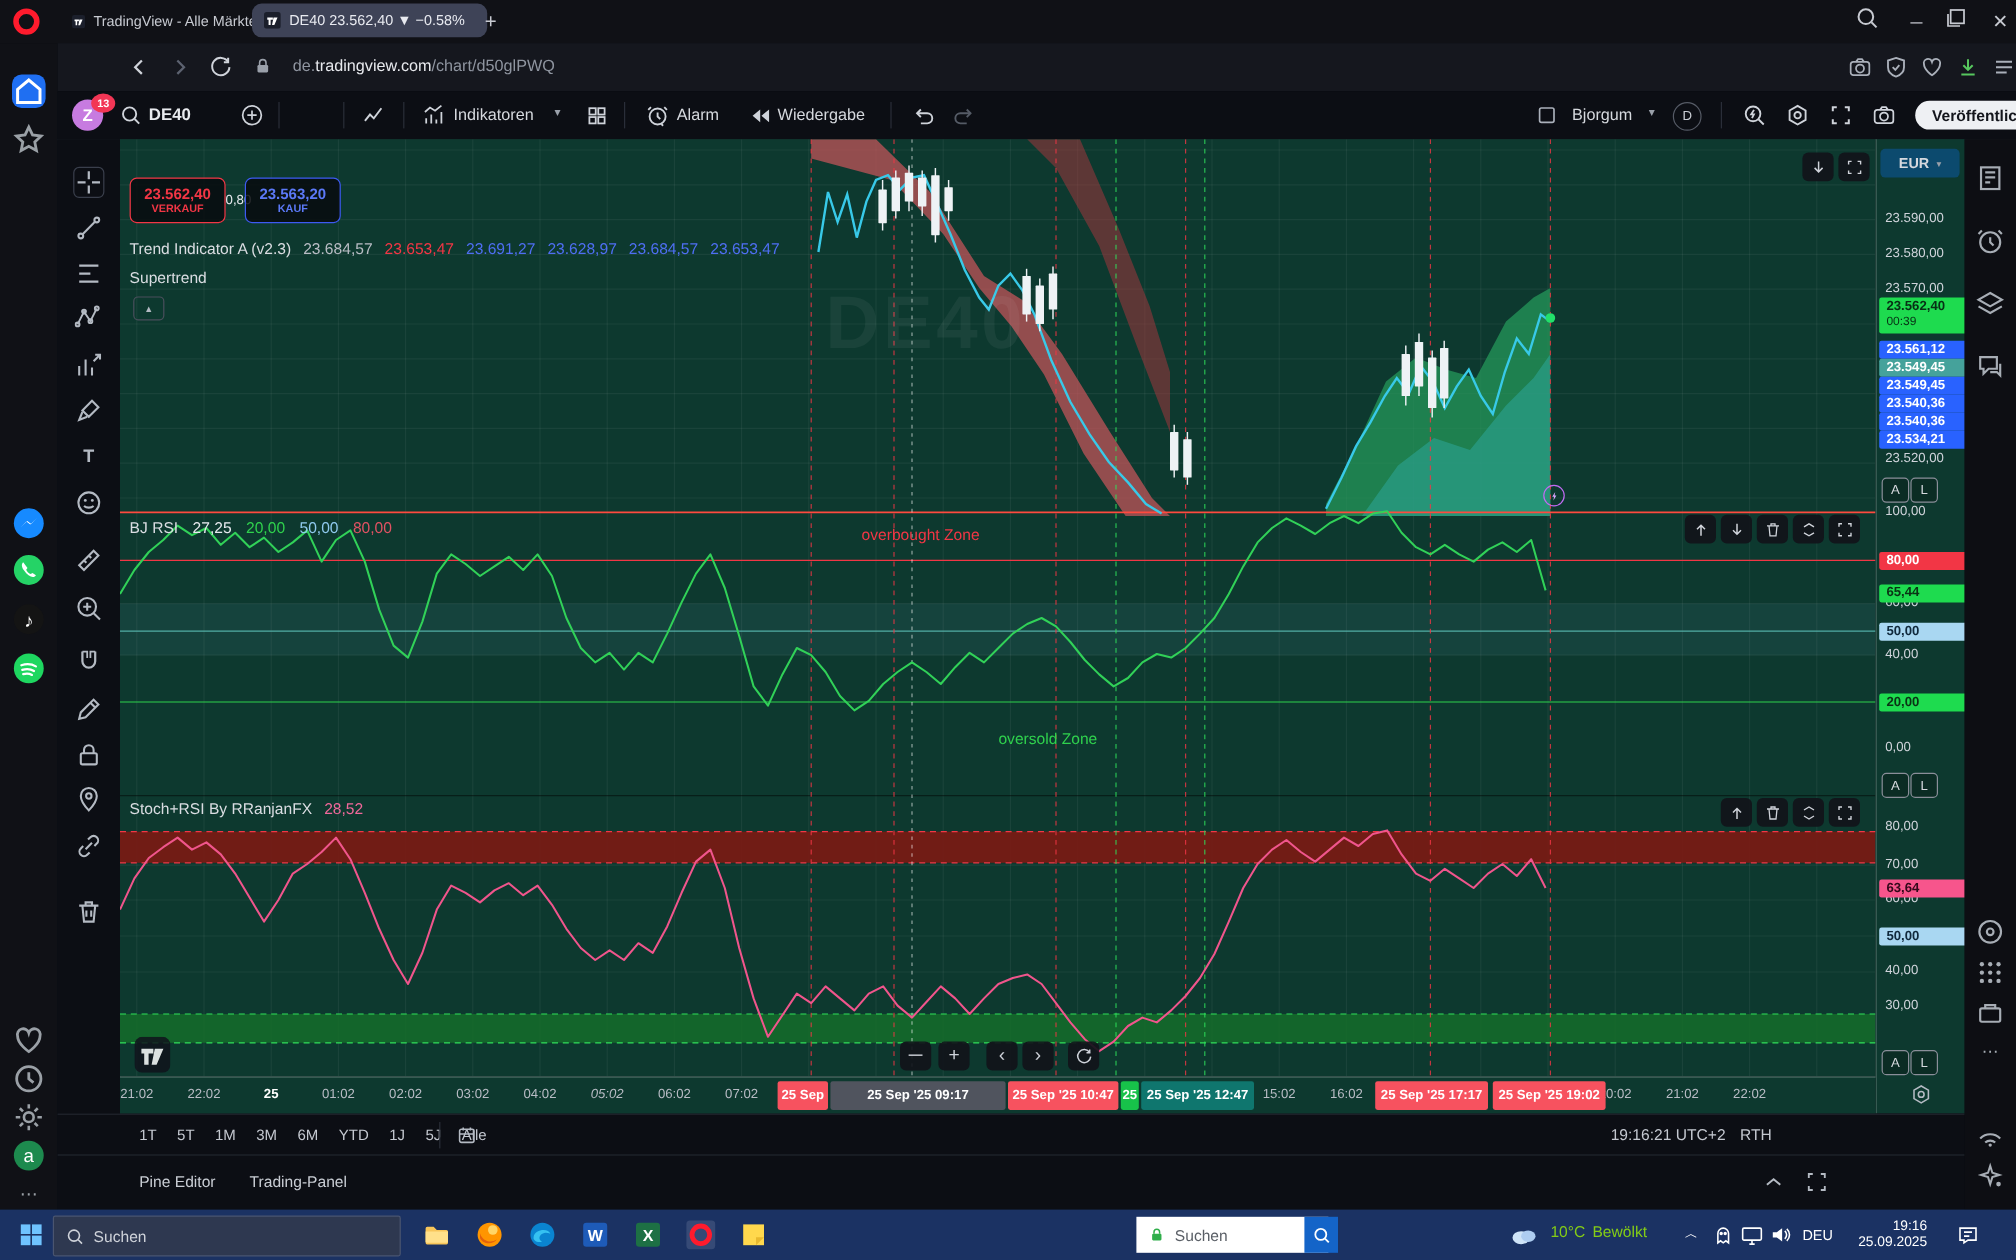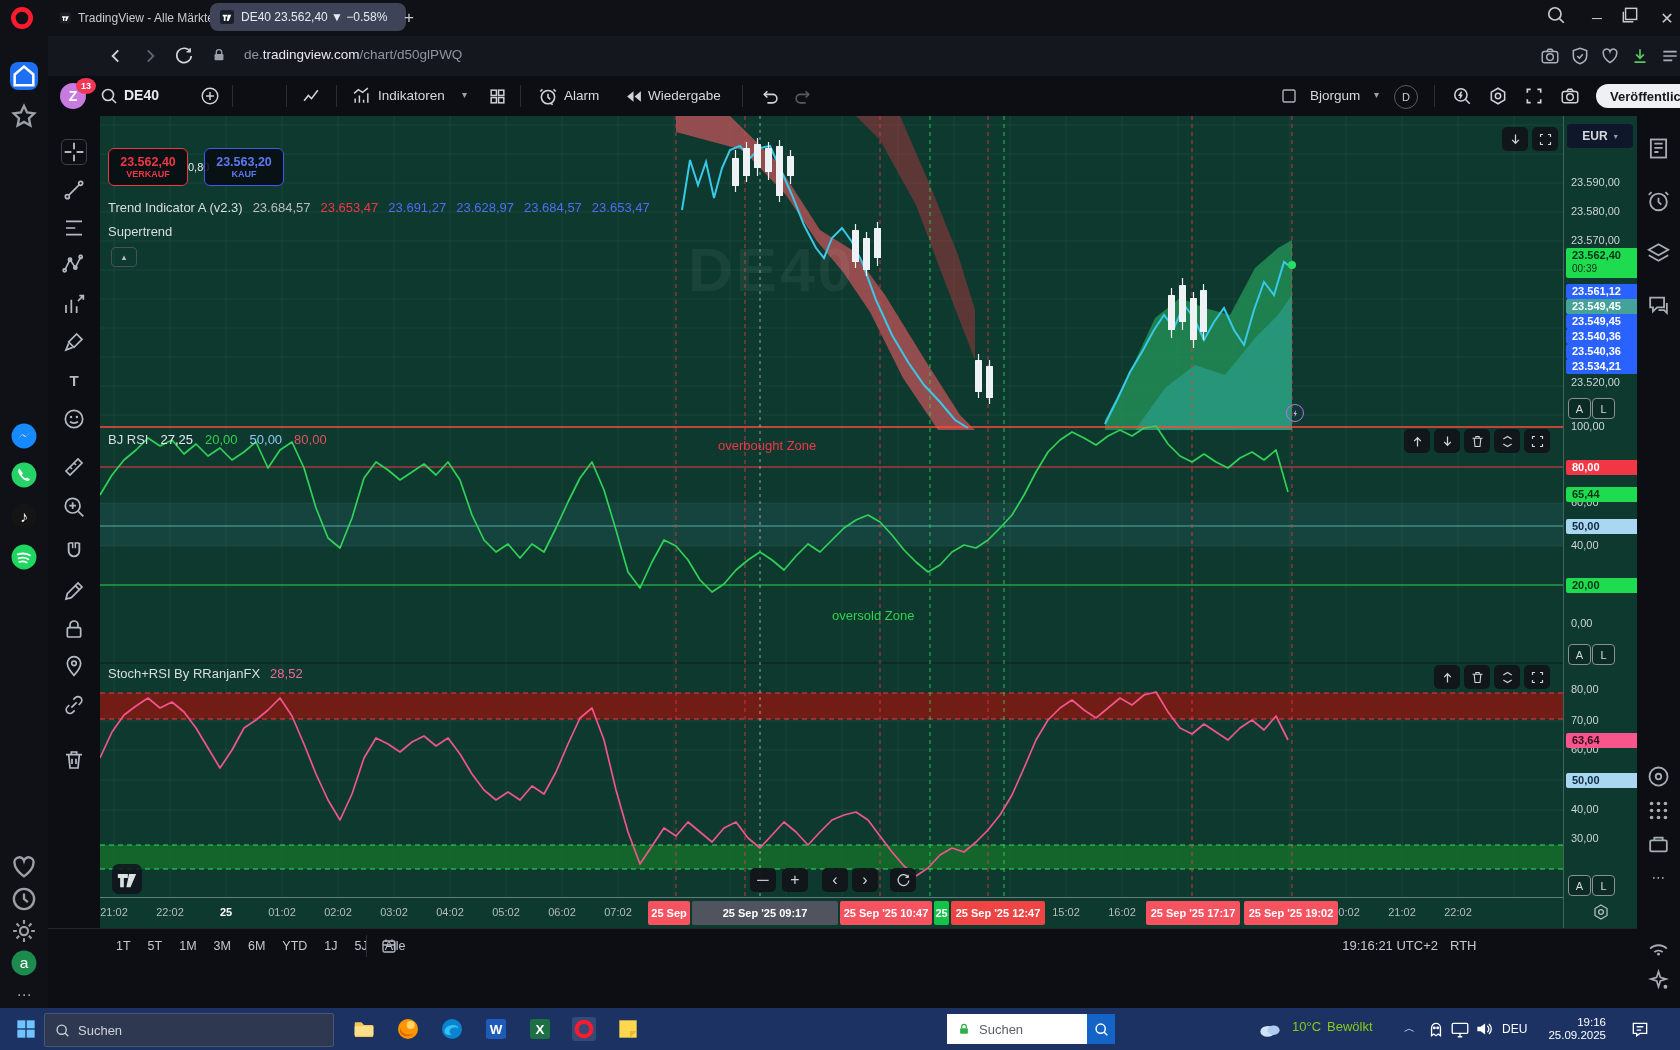--- a/index.html
+++ b/index.html
@@ -683,21 +683,21 @@
       </span>
     </div>
 
   <div class="abs" style="left:1286px;top:404px;width:16px;height:16px;border:1.5px solid #c06bf2;border-radius:50%;display:flex;align-items:center;justify-content:center;">
       <svg width="9" height="9" viewBox="0 0 18 18">
         <path d="M10 2L5 10h3l-1 6 5-8h-3z" fill="#d6a6ff"></path>
       </svg>
     </div>
 
   <div class="abs pricecol">
-    <div class="abs flex" style="left:3px;top:8px;width:66px;height:24px;background:#0f172a;border-radius:4px;justify-content:center;gap:6px;font-size:12px;font-weight:bold;color:#d6d9de;">
+    <div class="abs flex" style="left:3px;top:8px;width:66px;height:24px;background:#0c4a6e;border-radius:4px;justify-content:center;gap:6px;font-size:12px;font-weight:bold;color:#d6d9de;">
       <span>EUR</span>
         <span style="font-size:8px;color:#9aa0aa;">▾</span>
     </div>
     <div id="main-scale">
         <div class="tick" style="top: 60px;">23.590,00</div>
         <div class="tick" style="top: 89px;">23.580,00</div>
         <div class="tick" style="top: 118px;">23.570,00</div>
         <div class="tick" style="top: 260px;">23.520,00</div>
         <div class="plabel" style="top: 132px; background: rgb(30, 219, 79); color: rgb(7, 48, 21); height: 28px;">23.562,40<br><span style="font-weight:normal;font-size:10px;">00:39</span></div>
         <div class="plabel" style="top: 167.5px; background: rgb(41, 98, 255); color: rgb(255, 255, 255);">23.561,12</div>
@@ -741,34 +741,34 @@
   </div>
 
   <div class="abs taxis" id="time-axis">
       <div class="tlabel" style="left: 14px;">21:02</div>
       <div class="tlabel" style="left: 70px;">22:02</div>
       <div class="tlabel" style="left: 126px; font-weight: bold; color: rgb(255, 255, 255);">25</div>
       <div class="tlabel" style="left: 182px;">01:02</div>
       <div class="tlabel" style="left: 238px;">02:02</div>
       <div class="tlabel" style="left: 294px;">03:02</div>
       <div class="tlabel" style="left: 350px;">04:02</div>
-      <div class="tlabel" style="left: 406px;">05:02</div>
+      <div class="tlabel" style="left: 406px; font-style: italic;">05:02</div>
       <div class="tlabel" style="left: 462px;">06:02</div>
       <div class="tlabel" style="left: 518px;">07:02</div>
       <div class="tlabel" style="left: 910px;">14:02</div>
       <div class="tlabel" style="left: 966px;">15:02</div>
       <div class="tlabel" style="left: 1022px;">16:02</div>
       <div class="tlabel" style="left: 1246px;">20:02</div>
       <div class="tlabel" style="left: 1302px;">21:02</div>
       <div class="tlabel" style="left: 1358px;">22:02</div>
       <div class="sess" style="left: 548px; width: 42px; background: rgb(247, 82, 95); color: rgb(255, 255, 255);">25 Sep</div>
       <div class="sess" style="left: 592px; width: 146px; background: rgb(80, 84, 94); color: rgb(255, 255, 255);">25 Sep '25   09:17</div>
       <div class="sess" style="left: 740px; width: 92px; background: rgb(247, 82, 95); color: rgb(255, 255, 255);">25 Sep '25   10:47</div>
       <div class="sess" style="left: 834px; width: 15px; background: rgb(23, 194, 74); color: rgb(255, 255, 255);">25</div>
-      <div class="sess" style="left: 851px; width: 94px; background: #ef4444; color: rgb(255, 255, 255);">25 Sep '25   12:47</div>
+      <div class="sess" style="left: 851px; width: 94px; background: #0f766e; color: rgb(255, 255, 255);">25 Sep '25   12:47</div>
       <div class="sess" style="left: 1046px; width: 94px; background: rgb(247, 82, 95); color: rgb(255, 255, 255);">25 Sep '25   17:17</div>
       <div class="sess" style="left: 1144px; width: 94px; background: rgb(247, 82, 95); color: rgb(255, 255, 255);">25 Sep '25   19:02</div>
     </div>
 
   <div class="abs rsb">
     <div class="it ic" style="top:20px;">
         <svg viewBox="0 0 18 18" fill="none" stroke="currentColor" stroke-width="1.3">
           <rect x="3.5" y="2.5" width="11" height="13"></rect>
           <path d="M6 5.5h6M6 8.5h6M6 11.5h3"></path>
         </svg>
@@ -847,20 +847,34 @@
     <div class="abs ic" style="left:332px;top:8px;width:18px;height:18px;color:#b4bac3;">
         <svg viewBox="0 0 18 18" fill="none" stroke="currentColor" stroke-width="1.3">
           <rect x="3" y="4" width="12" height="11" rx="1.5"></rect>
           <path d="M3 8h12M6 2.5V5M12 2.5V5"></path>
         </svg>
       </div>
     <div class="abs" style="left:1240px;top:9px;width:150px;text-align:right;font-size:13px;color:#c4c8d0;"><span>19:16:21 UTC+2</span></div>
     <div class="abs" style="left:1402px;top:9px;font-size:13px;color:#c4c8d0;"><span>RTH</span></div>
   </div>
 
+  <div class="abs botrow">
+    <div class="abs tab2" style="left:68px;top:14px;">Pine Editor</div>
+    <div class="abs tab2" style="left:160px;top:14px;">Trading-Panel</div>
+    <div class="abs ic" style="left:1420px;top:12px;width:20px;height:20px;color:#b4bac3;">
+        <svg viewBox="0 0 18 18" fill="none" stroke="currentColor" stroke-width="1.5">
+          <path d="M4 11l5-4 5 4"></path>
+        </svg>
+      </div>
+    <div class="abs ic" style="left:1456px;top:12px;width:20px;height:20px;color:#b4bac3;">
+        <svg viewBox="0 0 18 18" fill="none" stroke="currentColor" stroke-width="1.4">
+          <path d="M3 6V3h3M12 3h3v3M15 12v3h-3M6 15H3v-3"></path>
+        </svg>
+      </div>
+  </div>
 
   <div class="abs taskbar">
     <div class="tbic ic" style="left:14px;color:#6fc3ff;">
         <svg viewBox="0 0 18 18" fill="currentColor">
           <rect x="2.5" y="2.5" width="6" height="6"></rect>
           <rect x="9.5" y="2.5" width="6" height="6"></rect>
           <rect x="2.5" y="9.5" width="6" height="6"></rect>
           <rect x="9.5" y="9.5" width="6" height="6"></rect>
         </svg>
       </div>

